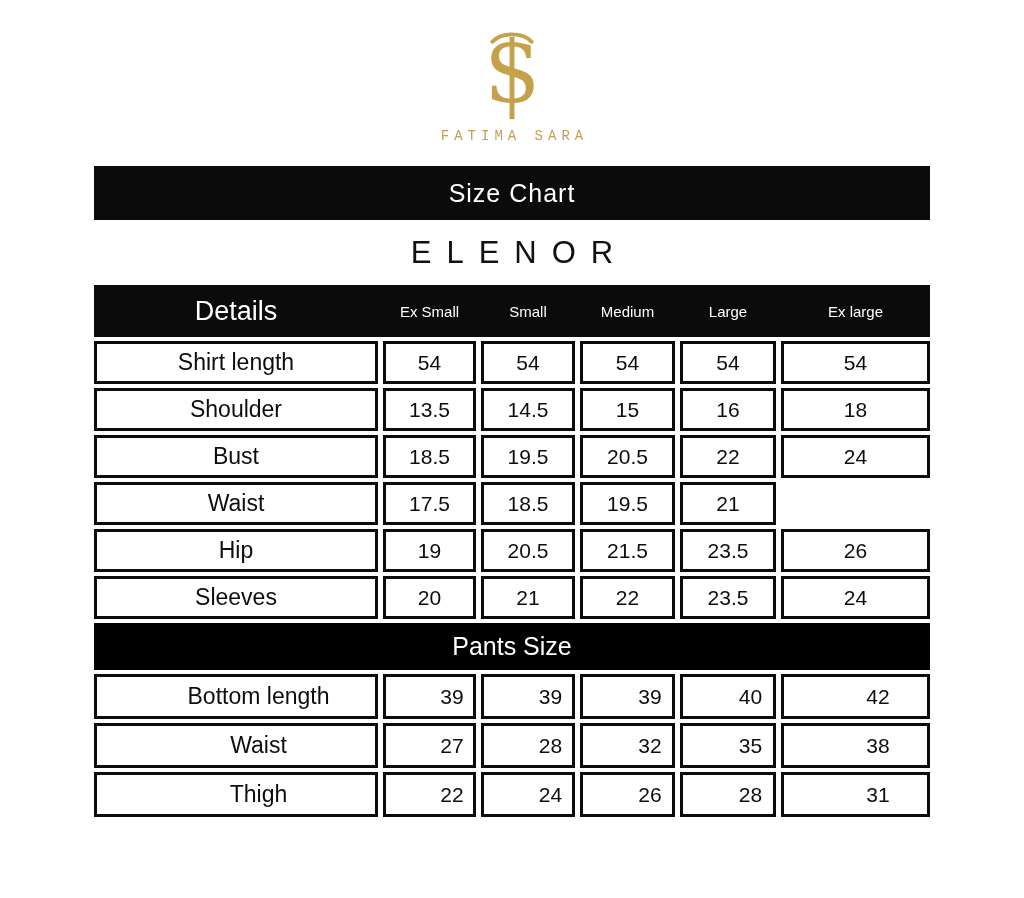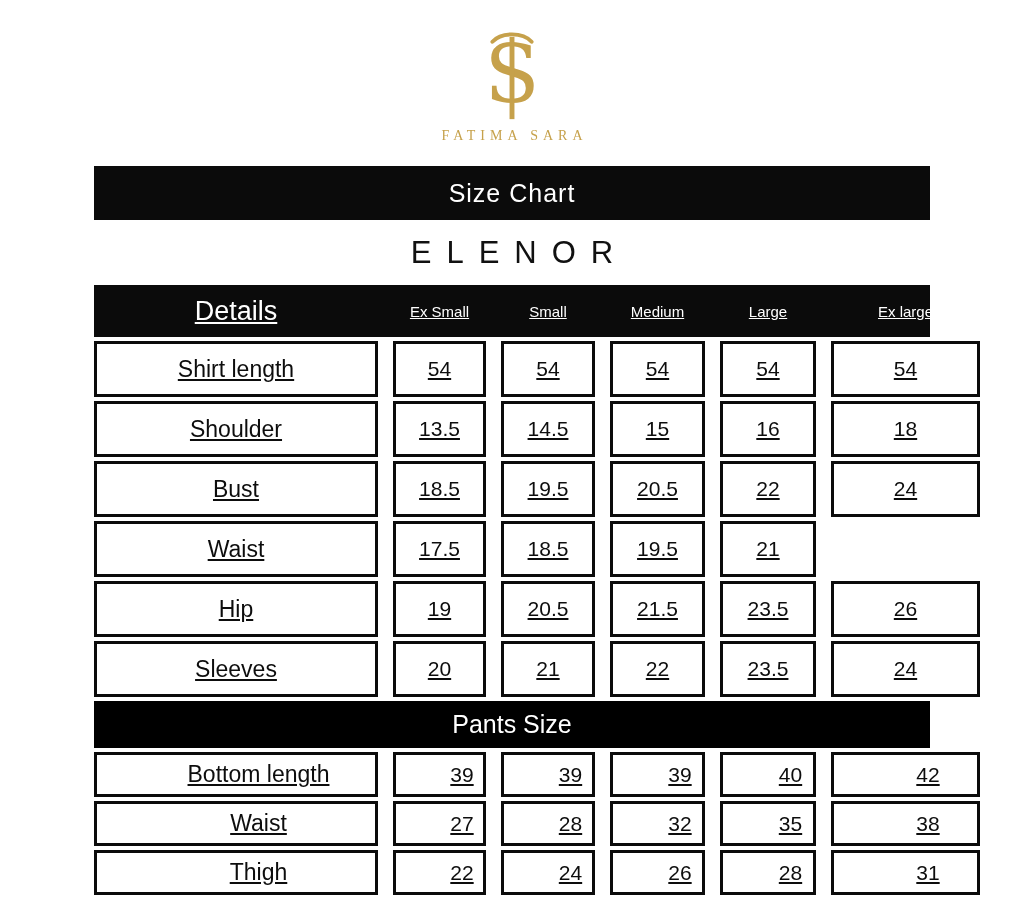--- a/index.html
+++ b/index.html
@@ -14,21 +14,21 @@
     margin: 0 auto;
     position: relative;
   }
   .logo-wrap {
     padding-top: 28px;
     display: flex;
     flex-direction: column;
     align-items: center;
   }
   .brand-name {
-    font-family: Liberation Serif, serif;
+    font-family: Liberation Mono, monospace;
     color: #C6A14B;
     font-size: 14px;
     letter-spacing: 5px;
     margin-top: 2px;
     text-indent: 5px; 
   }
   .content {
     width: 836px;
     margin: 16px auto;
   }
@@ -48,42 +48,41 @@
     font-size: 31px;
     letter-spacing: 15px;
     text-indent: 15px;
     margin: 15px 0 14px 0;
     font-weight: 500;
     color: #111111;
   }
   .grid-cols {
     display: grid;
     grid-template-columns: 284px 93px 94px 95px 96px 149px;
-    column-gap: 15px;
-    text-decoration: underline;
+    column-gap: 5px;
   }
   .t-header {
     background: #0b0b0b;
     color: #ffffff;
     height: 52px;
     align-items: center;
   }
   .t-header .details-h {
     text-align: center;
     font-size: 27px;
   }
   .t-header .size-h {
     text-align: center;
     font-size: 15px;
   }
   .t-row { margin-top: 4px; }
   .t-cell {
     border: 3px solid #0b0b0b;
     background: #ffffff;
-    height: 56px;
+    height: 43px;
     display: flex;
     align-items: center;
     justify-content: center;
     font-size: 21px;
   }
   .label-cell { font-size: 23px; }
   .pants-banner {
     margin-top: 4px;
     background: #000000;
     color: #ffffff;

